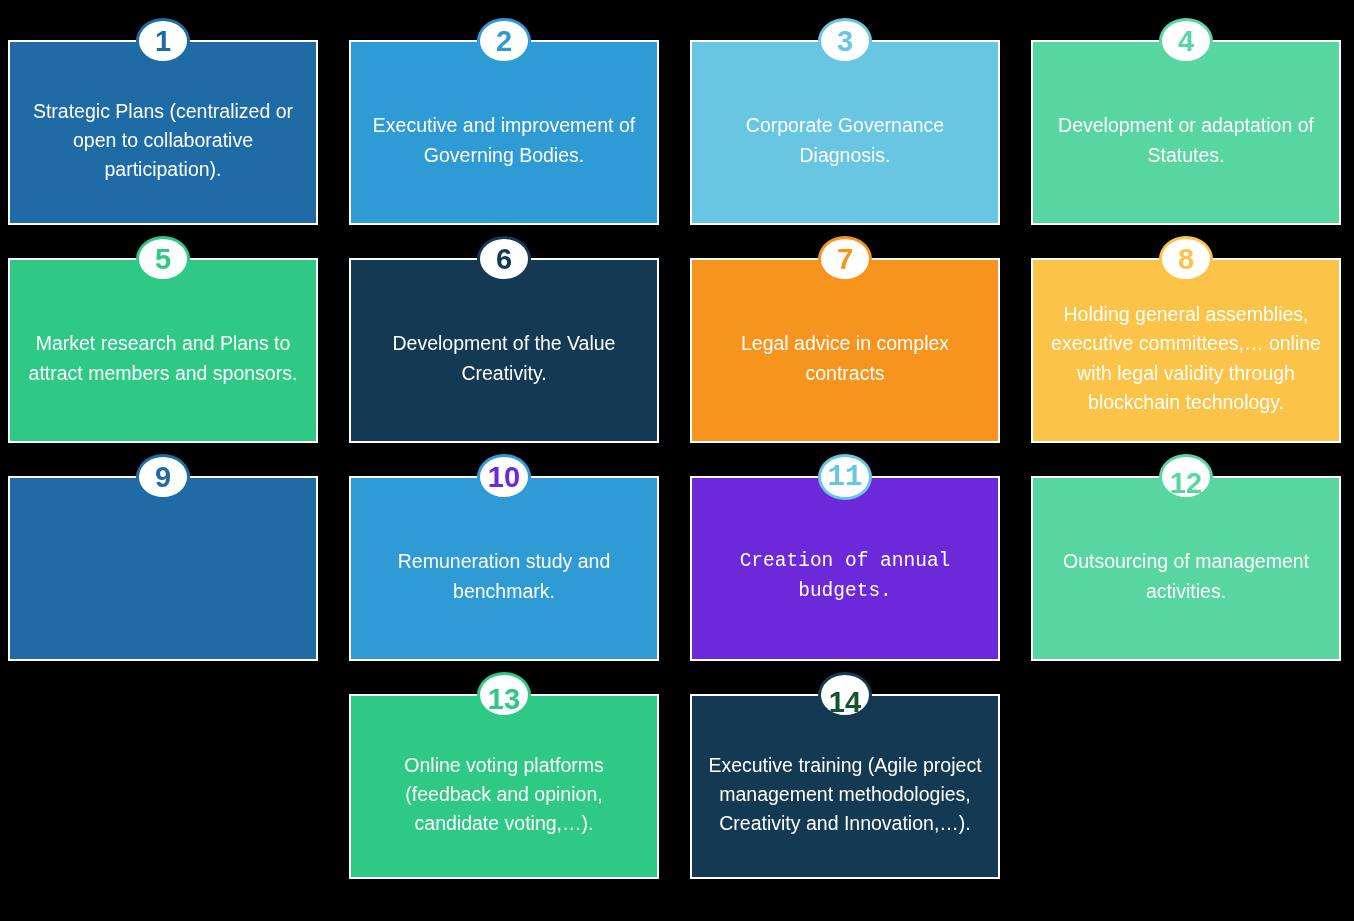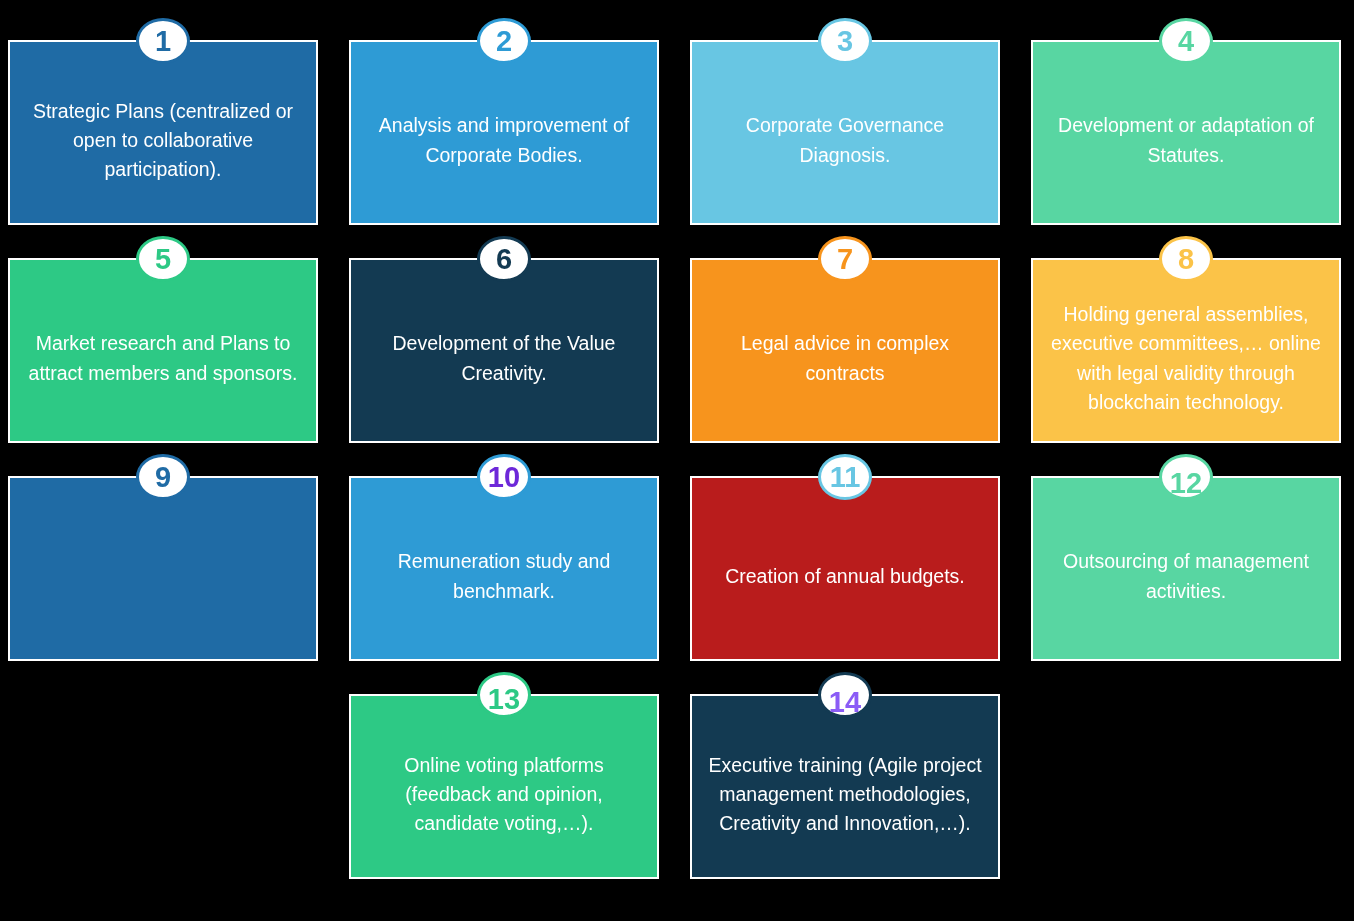--- a/index.html
+++ b/index.html
@@ -68,21 +68,21 @@
       <div class="card" style="background: rgb(31, 107, 165); grid-area: 1 / 1;">
     <div class="badge" style="border-color: rgb(31, 107, 165);">
       <span class="num" style="color: rgb(31, 107, 165);">1</span>
     </div>
     <div class="label">Strategic Plans (centralized or open to collaborative participation).</div>
   </div>
       <div class="card" style="background: rgb(46, 155, 213); grid-area: 1 / 2;">
     <div class="badge" style="border-color: rgb(46, 155, 213);">
       <span class="num" style="color: rgb(46, 155, 213);">2</span>
     </div>
-    <div class="label">Analysis and improvement of Corporate Bodies.</div>
+    <div class="label">Executive and improvement of Governing Bodies.</div>
   </div>
       <div class="card" style="background: rgb(104, 198, 227); grid-area: 1 / 3;">
     <div class="badge" style="border-color: rgb(104, 198, 227);">
       <span class="num" style="color: rgb(104, 198, 227);">3</span>
     </div>
     <div class="label">Corporate Governance Diagnosis.</div>
   </div>
       <div class="card" style="background: rgb(88, 214, 162); grid-area: 1 / 4;">
     <div class="badge" style="border-color: rgb(88, 214, 162);">
       <span class="num" style="color: rgb(88, 214, 162);">4</span>
@@ -117,38 +117,38 @@
     <div class="badge" style="border-color: rgb(31, 107, 165);">
       <span class="num" style="color: rgb(31, 107, 165);">9</span>
     </div>
   </div>
       <div class="card" style="background: rgb(46, 155, 213); grid-area: 3 / 2;">
     <div class="badge" style="border-color: rgb(46, 155, 213);">
       <span class="num" style="color: #6d28d9;">10</span>
     </div>
     <div class="label">Remuneration study and benchmark.</div>
   </div>
-      <div class="card" style="background: #b91c1c; grid-area: 3 / 3;">
+      <div class="card" style="background: #6d28d9; grid-area: 3 / 3; font-family: Liberation Mono, monospace;">
     <div class="badge" style="border-color: rgb(104, 198, 227);">
       <span class="num" style="color: rgb(104, 198, 227);">11</span>
     </div>
     <div class="label">Creation of annual budgets.</div>
   </div>
       <div class="card" style="background: rgb(88, 214, 162); grid-area: 3 / 4;">
     <div class="badge" style="border-color: rgb(88, 214, 162);">
       <span class="num" style="color: rgb(88, 214, 162); margin-top: 13px;">12</span>
     </div>
     <div class="label">Outsourcing of management activities.</div>
   </div>
       <div class="card" style="background: rgb(45, 201, 133); grid-area: 4 / 2;">
     <div class="badge" style="border-color: rgb(45, 201, 133);">
       <span class="num" style="color: rgb(45, 201, 133); margin-top: 9px;">13</span>
     </div>
     <div class="label">Online voting platforms (feedback and opinion, candidate voting,…).</div>
   </div>
       <div class="card" style="background: rgb(19, 58, 82); grid-area: 4 / 3;">
     <div class="badge" style="border-color: rgb(19, 58, 82);">
-      <span class="num" style="color: #8b5cf6; margin-top: 15px;">14</span>
+      <span class="num" style="color: #14532d; margin-top: 15px;">14</span>
     </div>
     <div class="label">Executive training (Agile project management methodologies, Creativity and Innovation,…).</div>
   </div>
     </div>
 </div>
 
 </body></html>

